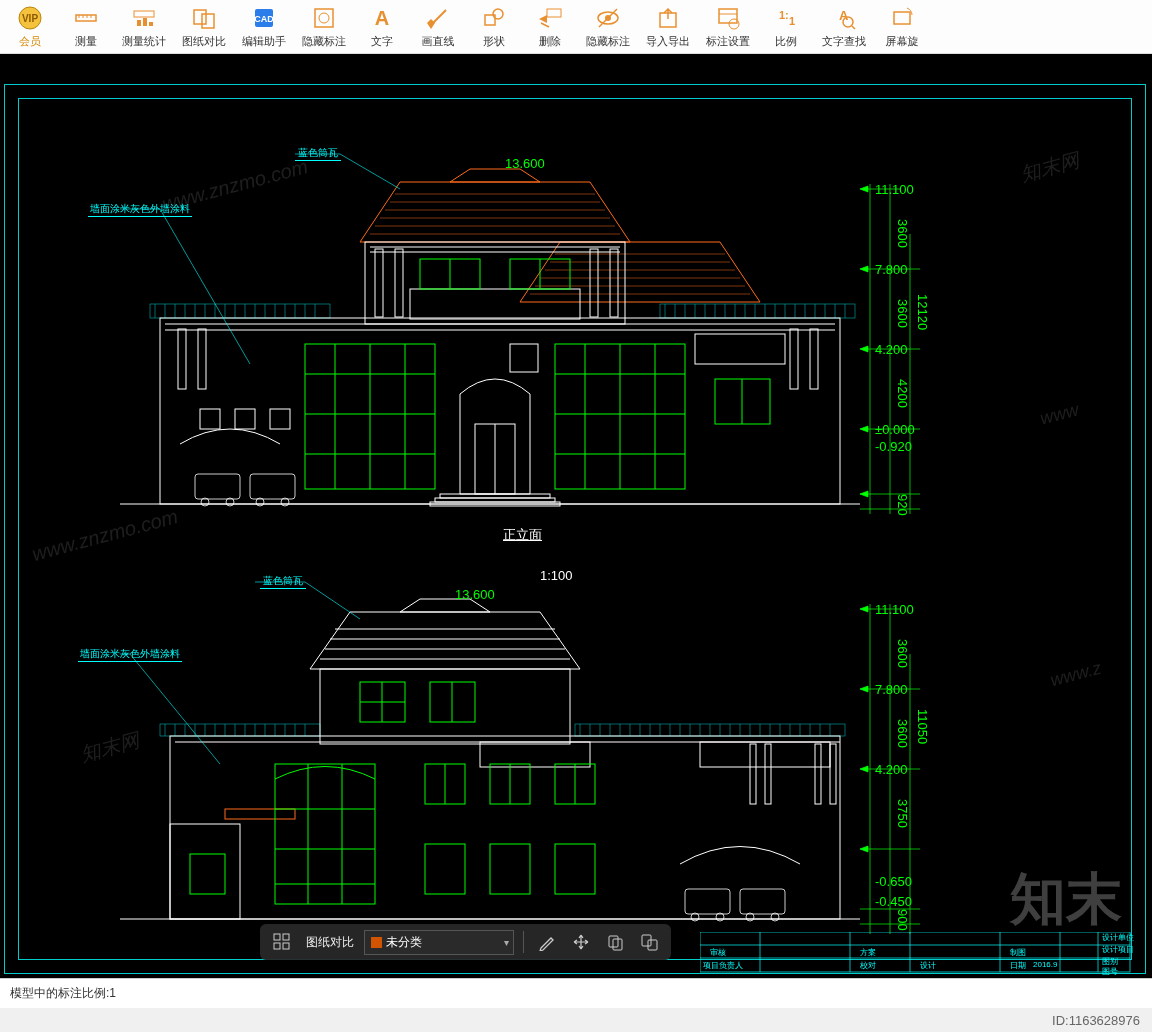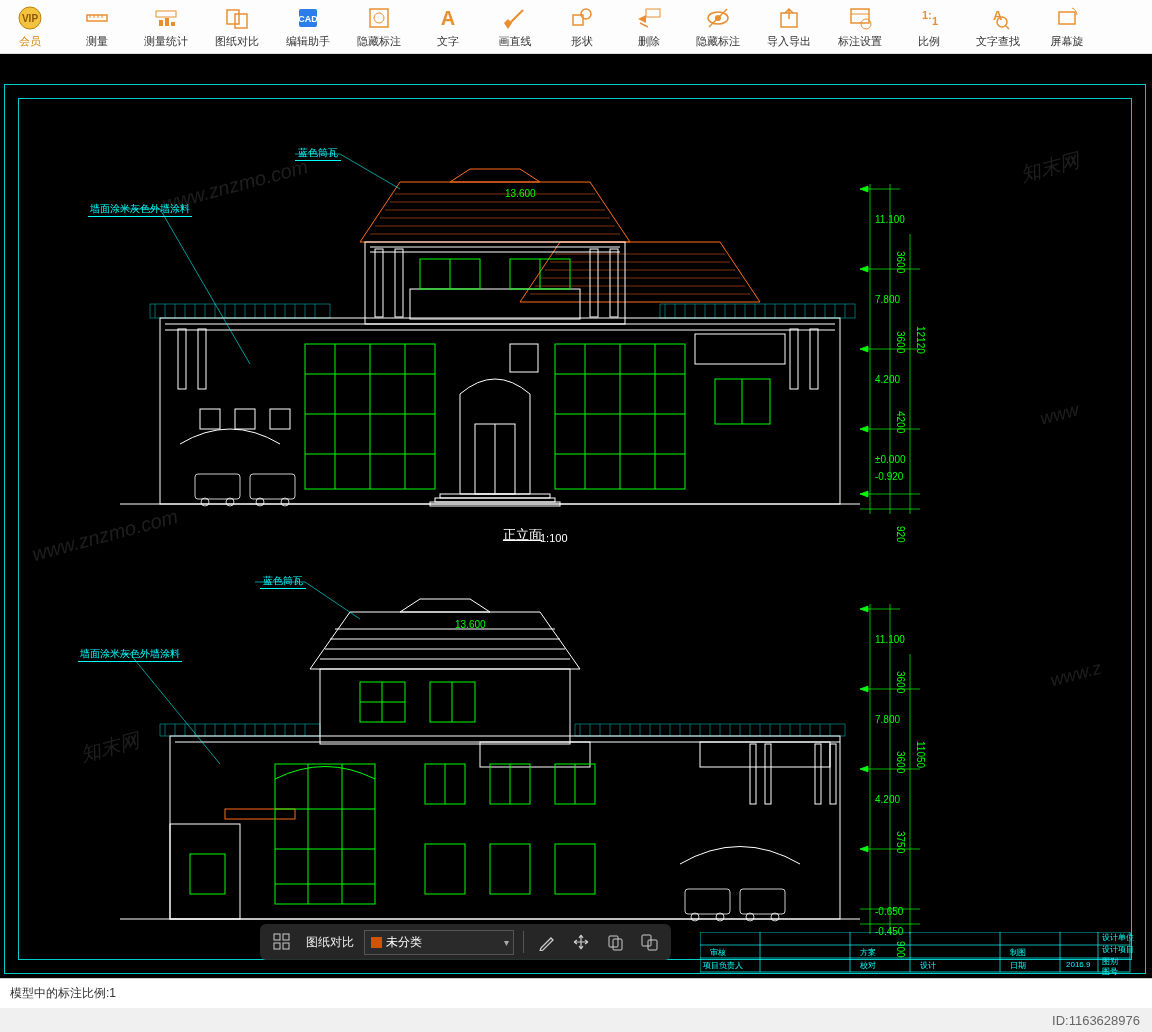--- a/index.html
+++ b/index.html
@@ -1,19 +1,19 @@
 <!DOCTYPE html>
 <html><head>
 <meta charset="utf-8">
 <style>
 * { margin: 0; padding: 0; box-sizing: border-box; }
 body { width: 1152px; height: 1032px; background: #f0f0f0; font-family: "Microsoft YaHei", sans-serif; overflow: hidden; position: relative; }
 
 
-.toolbar { height: 54px; background: #fdfdfd; display: flex; align-items: center; padding: 0 2px; border-bottom: 1px solid #ddd; gap: 11px; }
+.toolbar { height: 54px; background: #fdfdfd; display: flex; align-items: center; padding: 0 2px; border-bottom: 1px solid #ddd; }
 .tool-btn { display: flex; flex-direction: column; align-items: center; padding: 2px 8px; cursor: pointer; min-width: 56px; }
 .tool-icon { width: 28px; height: 28px; display: flex; align-items: center; justify-content: center; }
 .tool-label { font-size: 11px; color: #333; margin-top: 2px; white-space: nowrap; }
 .tool-label.vip { color: #d48806; }
 
 
 .canvas-area { position: relative; width: 1152px; height: 924px; background: #000; overflow: hidden; }
 .canvas-border { position: absolute; border: 1px solid #00cccc; }
 
 
@@ -36,24 +36,24 @@
 .status-bar { height: 30px; background: #fff; border-top: 1px solid #ccc; padding: 6px 10px; font-size: 12px; color: #333; }
 
 
 .id-label { position: absolute; right: 12px; bottom: 4px; color: #666; font-size: 13px; }
 
 
 .title-block { position: absolute; }
 .tb-cell { position: absolute; color: #0ff; font-size: 8px; white-space: nowrap; }
 
 
-.dim-text { position: absolute; color: #0f0; font-size: 10px; margin-top: 32px; }
+.dim-text { position: absolute; color: #0f0; font-size: 13px; }
 .annot-text { position: absolute; color: #0ff; font-size: 10px; white-space: nowrap; }
 .draw-title { position: absolute; color: #fff; font-size: 13px; text-decoration: underline; margin-left: 35px; }
-.draw-scale { position: absolute; color: #fff; font-size: 11px; }
+.draw-scale { position: absolute; color: #fff; font-size: 13px; margin-top: 36px; }
 </style>
 </head>
 <body>
 
 <div class="toolbar">
   <div class="tool-btn">
     <span class="tool-icon">
       <svg width="26" height="26">
           <circle cx="13" cy="13" r="11" fill="#f5c23d" stroke="#b8860b"></circle>
           <text x="13" y="17" text-anchor="middle" font-size="10" font-weight="bold" fill="#8b5a00">VIP</text>
@@ -209,20 +209,21 @@
 <div class="canvas-area">
   <div class="canvas-border" style="left:4px;top:30px;width:1142px;height:890px;"></div>
   <div class="canvas-border" style="left:18px;top:44px;width:1114px;height:862px;"></div>
 
   <div class="watermark" style="left:30px;top:470px;">www.znzmo.com</div>
   <div class="watermark" style="left:160px;top:120px;">www.znzmo.com</div>
   <div class="watermark" style="left:80px;top:680px;">知末网</div>
   <div class="watermark" style="left:1020px;top:100px;">知末网</div>
   <div class="watermark" style="left:1040px;top:350px;font-size:18px;">www</div>
   <div class="watermark" style="left:1050px;top:610px;font-size:18px;">www.z</div>
+  <div class="watermark-big">知末</div>
 
   <svg class="drawing" style="left:120px;top:80px;" width="740" height="400">
 
     <line x1="0" y1="370" x2="740" y2="370" stroke="#fff" stroke-width="1"></line>
 
     <polygon points="280,48 470,48 510,108 240,108" fill="none" stroke="#ff6b1a" stroke-width="1"></polygon>
     <polygon points="350,35 400,35 420,48 330,48" fill="none" stroke="#ff6b1a" stroke-width="1"></polygon>
 
     <g stroke="#ff6b1a" stroke-width="0.5">
       <line x1="250" y1="100" x2="500" y2="100"></line>
@@ -565,21 +566,21 @@
         <line x1="398" y1="0" x2="398" y2="40"></line>
     </g>
   </svg>
   <div class="tb-cell" style="left:710px;top:893px;">审核</div>
   <div class="tb-cell" style="left:860px;top:893px;">方案</div>
   <div class="tb-cell" style="left:1010px;top:893px;">制图</div>
   <div class="tb-cell" style="left:703px;top:906px;">项目负责人</div>
   <div class="tb-cell" style="left:860px;top:906px;">校对</div>
   <div class="tb-cell" style="left:920px;top:906px;">设计</div>
   <div class="tb-cell" style="left:1010px;top:906px;">日期</div>
-  <div class="tb-cell" style="left:1066px;top:906px;">2016.9</div>
+  <div class="tb-cell" style="left:1001px;top:906px;padding-left:32px;">2016.9</div>
   <div class="tb-cell" style="left:1102px;top:878px;">设计单位</div>
   <div class="tb-cell" style="left:1102px;top:890px;">设计项目</div>
   <div class="tb-cell" style="left:1102px;top:902px;">图别</div>
   <div class="tb-cell" style="left:1102px;top:912px;">图号</div>
 
   <div class="float-toolbar">
     <div class="float-btn">
       <svg width="18" height="18">
           <rect x="1" y="1" width="6" height="6" fill="none" stroke="#ccc"></rect>
           <rect x="10" y="1" width="6" height="6" fill="none" stroke="#ccc"></rect>

